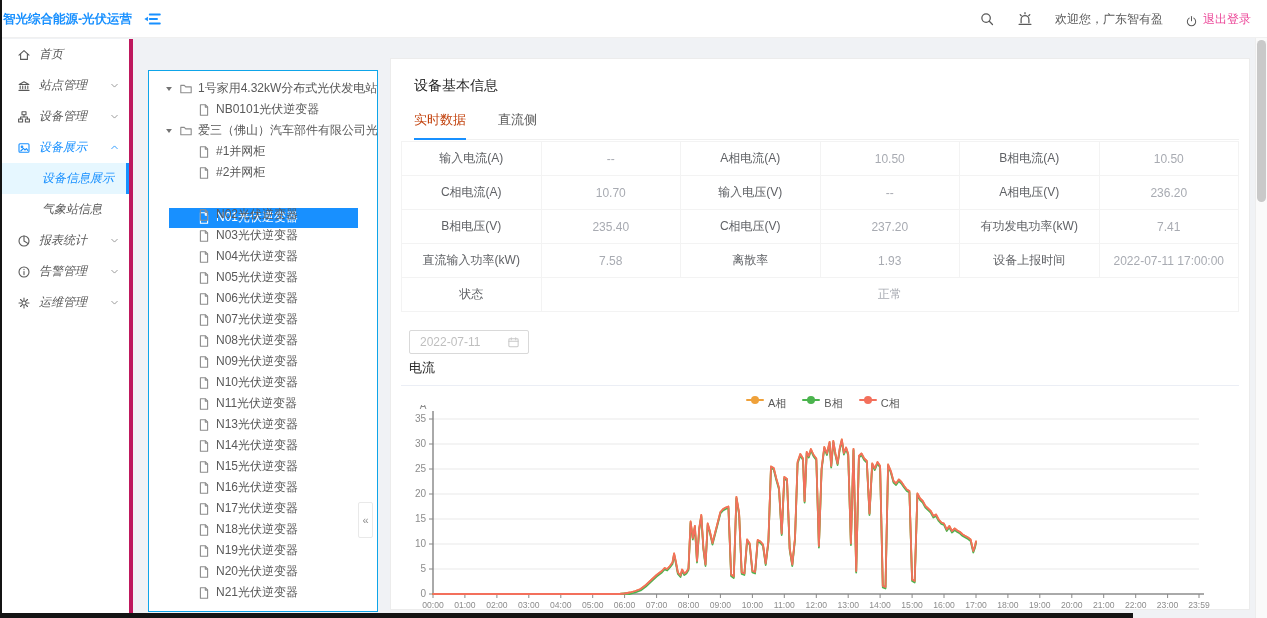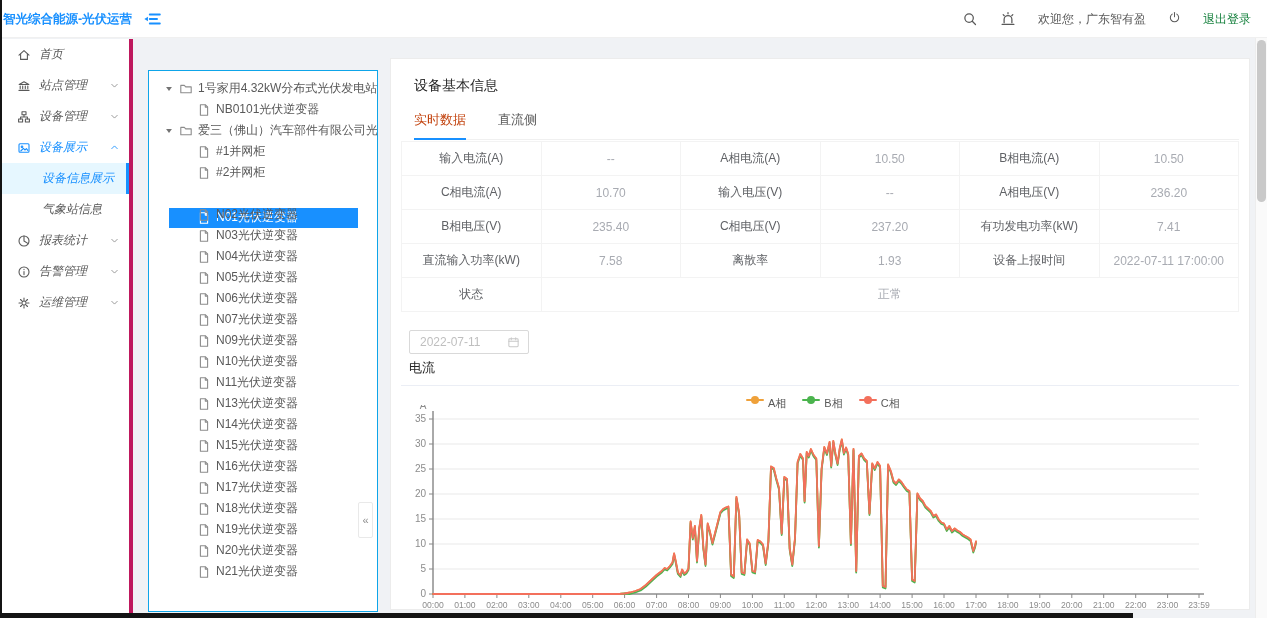--- a/index.html
+++ b/index.html
@@ -10,21 +10,21 @@
   .edge-left{position:absolute;left:0;top:0;width:2px;height:618px;background:#141414;z-index:60;}
   .edge-bottom{position:absolute;left:0;top:613px;width:1133px;height:5px;background:#141414;z-index:60;}
   
   .hdr{position:absolute;left:2px;top:0;width:1265px;height:38px;background:#fff;border-bottom:1px solid #f0f0f0;z-index:20;}
   .logo{position:absolute;left:0;top:0;width:131px;height:38px;line-height:38px;text-align:center;
         color:#1890ff;font-weight:bold;font-size:12.5px;white-space:nowrap;}
   .menu-fold{position:absolute;left:141px;top:10px;width:18px;height:18px;color:#1890ff;cursor:pointer;}
   .hdr-right{position:absolute;right:16px;top:0;height:38px;display:flex;align-items:center;gap:22px;}
   .hdr-ic{width:16px;height:16px;color:#595959;cursor:pointer;display:inline-flex;}
   .welcome{color:#595959;}
-  .logout{display:flex;align-items:flex-start;gap:22px;color:#15803d;cursor:pointer;}
+  .logout{display:flex;align-items:flex-end;gap:5px;color:#ec4899;cursor:pointer;}
   .logout .hdr-ic{width:13px;height:13px;}
   
   .sidebar{position:absolute;left:2px;top:39px;width:131px;height:606px;background:#fff;border-right:4px solid #be185d;z-index:10;font-style:italic;}
   .menu-item,.sub-item{height:31px;display:flex;align-items:center;cursor:pointer;color:#595959;}
   .menu-item{padding-left:15px;}
   .sub-item{padding-left:40px;}
   .menu-item.active{color:#1890ff;}
   .sub-item.selected{background:#e6f7ff;color:#1890ff;border-right:3px solid #1890ff;}
   .mi-icon{width:14px;height:14px;margin-right:8px;display:inline-flex;flex:none;}
   .mi-label{white-space:nowrap;}
@@ -345,20 +345,31 @@
       </div>
       <div class="t-row">
         <span class="t-file">
           <span class="t-ficon">
             <svg viewBox="0 0 14 14" width="100%" height="100%" fill="none" stroke="currentColor" stroke-width="1.1" stroke-linecap="round" stroke-linejoin="round">
               <path d="M3.4 1.8 H8.5 L10.6 3.9 V12.2 H3.4 Z"></path>
               <path d="M8.3 2 V4.1 H10.4"></path>
             </svg>
           </span>
           <span class="t-label">N07光伏逆变器</span>
+        </span>
+      </div>
+      <div class="t-row">
+        <span class="t-file">
+          <span class="t-ficon">
+            <svg viewBox="0 0 14 14" width="100%" height="100%" fill="none" stroke="currentColor" stroke-width="1.1" stroke-linecap="round" stroke-linejoin="round">
+              <path d="M3.4 1.8 H8.5 L10.6 3.9 V12.2 H3.4 Z"></path>
+              <path d="M8.3 2 V4.1 H10.4"></path>
+            </svg>
+          </span>
+          <span class="t-label">N08光伏逆变器</span>
         </span>
       </div>
       <div class="t-row">
         <span class="t-file">
           <span class="t-ficon">
             <svg viewBox="0 0 14 14" width="100%" height="100%" fill="none" stroke="currentColor" stroke-width="1.1" stroke-linecap="round" stroke-linejoin="round">
               <path d="M3.4 1.8 H8.5 L10.6 3.9 V12.2 H3.4 Z"></path>
               <path d="M8.3 2 V4.1 H10.4"></path>
             </svg>
           </span>

